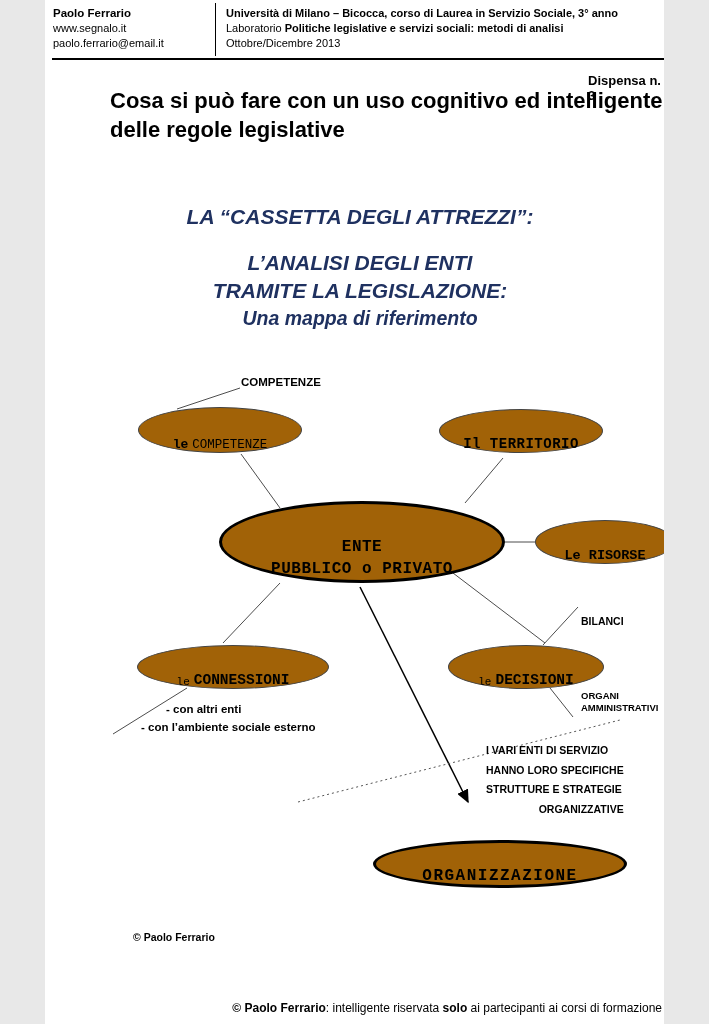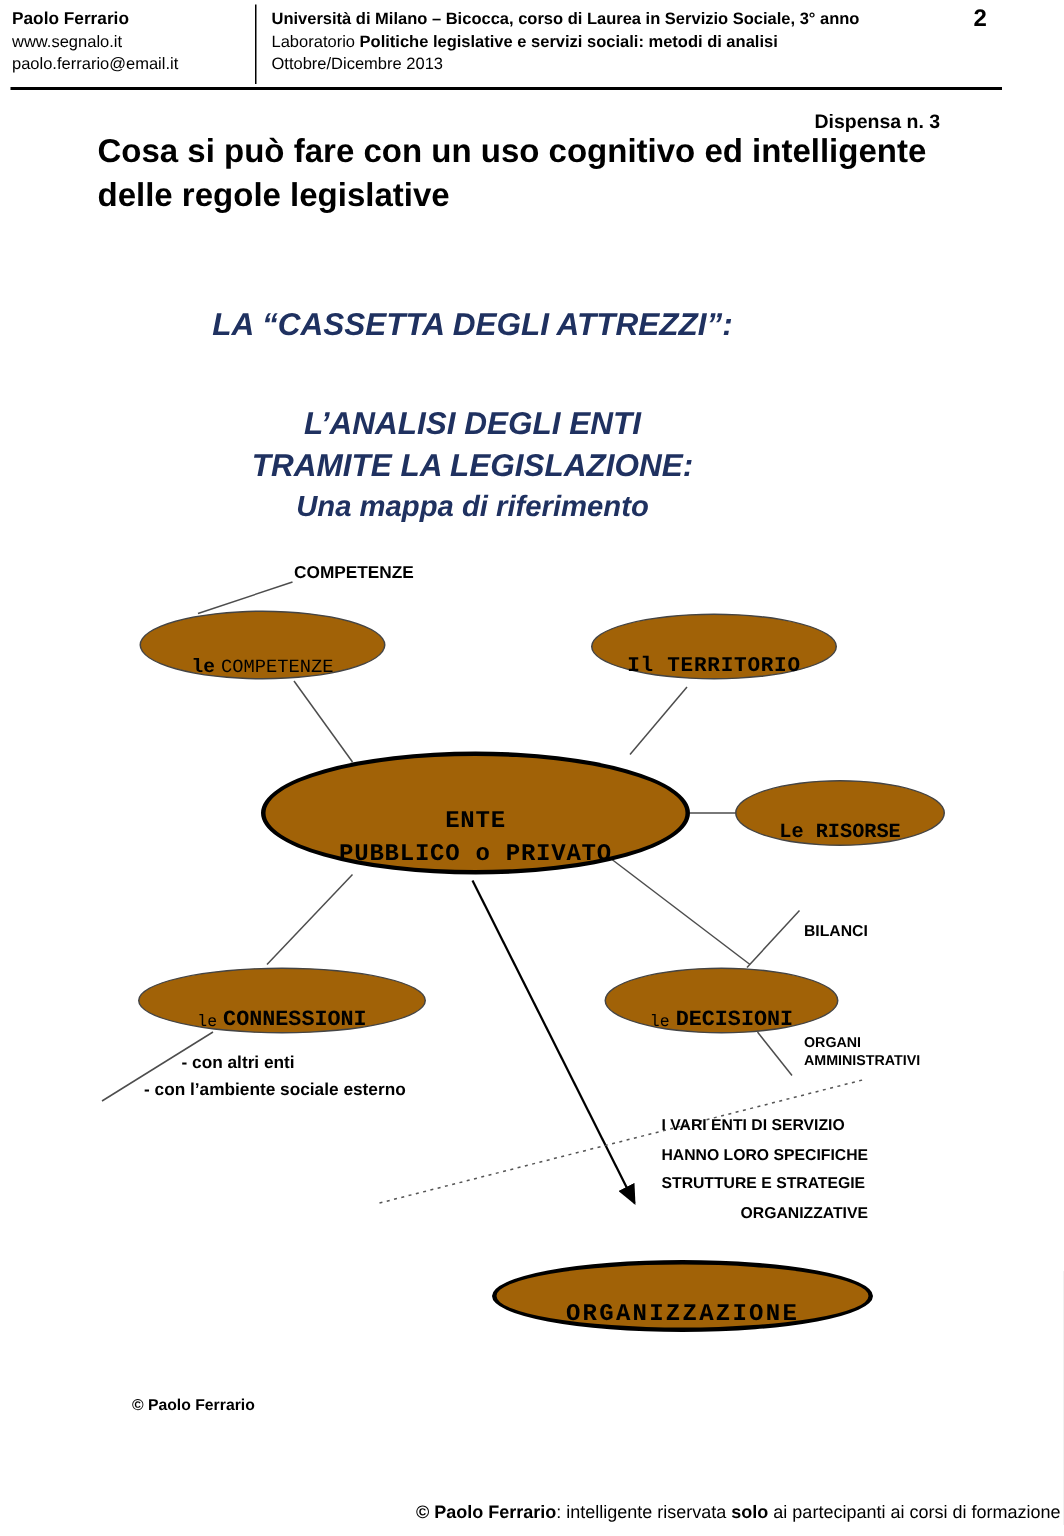--- a/index.html
+++ b/index.html
@@ -1,17 +1,17 @@
 <!DOCTYPE html>
 <html><head>
 <meta charset="utf-8">
 <style>
   html,body { margin:0; padding:0; background:#e8e8e8; }
   .page {
-    position:relative; width:709px; height:1024px; margin:0 auto;
+    position:relative; width:619px; height:1024px; margin:0 auto;
     background:#ffffff; color:#000;
     font-family:"Liberation Sans", sans-serif;
     overflow:hidden;
   }
   
   .hdr-left { position:absolute; left:8px; top:6px; font-size:11px; line-height:15px; }
   .hdr-name { font-weight:bold; font-size:11.5px; }
   .hdr-divider { position:absolute; left:170px; top:3px; width:1px; height:53px; background:#000; }
   .hdr-right { position:absolute; left:181px; top:6px; width:470px; font-size:11px; line-height:15px; white-space:nowrap; }
   .hdr-line1 { font-weight:bold; }
@@ -22,21 +22,21 @@
   
   .title {
     position:absolute; left:65px; top:86px; width:600px;
     font-size:22px; font-weight:bold; line-height:29px;
   }
   
   .heading {
     position:absolute; left:15px; top:203px; width:600px; text-align:center;
     color:#1f3160; font-style:italic; font-weight:bold;
   }
-  .h-line1 { font-size:21px; line-height:28px; margin-bottom:38px; }
+  .h-line1 { font-size:21px; line-height:28px; margin-bottom:18px; }
   .h-line2, .h-line3 { font-size:21px; line-height:28px; }
   .h-line4 { font-size:19.5px; line-height:27px; }
   
   .diagram { position:absolute; left:0; top:370px; width:709px; height:570px; }
   .diagram svg { position:absolute; left:0; top:0; z-index:1; }
   .el {
     position:absolute; z-index:2; border-radius:50%; background:#a16207;
     display:flex; align-items:flex-end; justify-content:center;
     text-align:center; box-sizing:border-box;font-family:Liberation Mono, monospace;
   }

